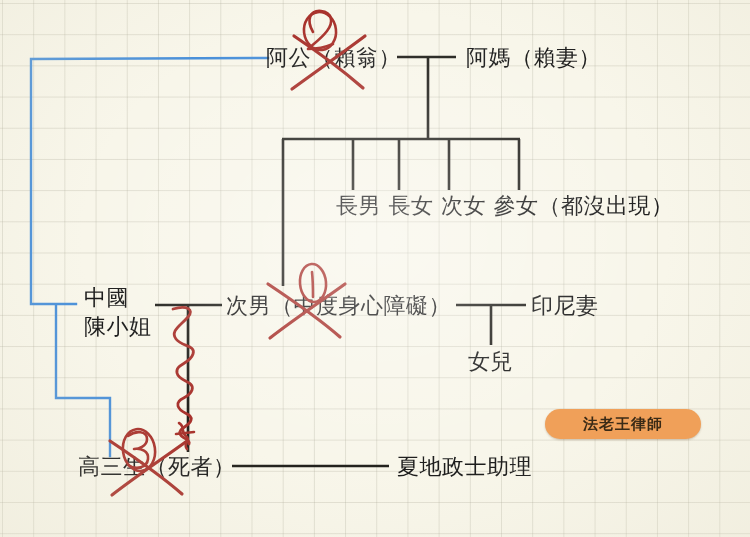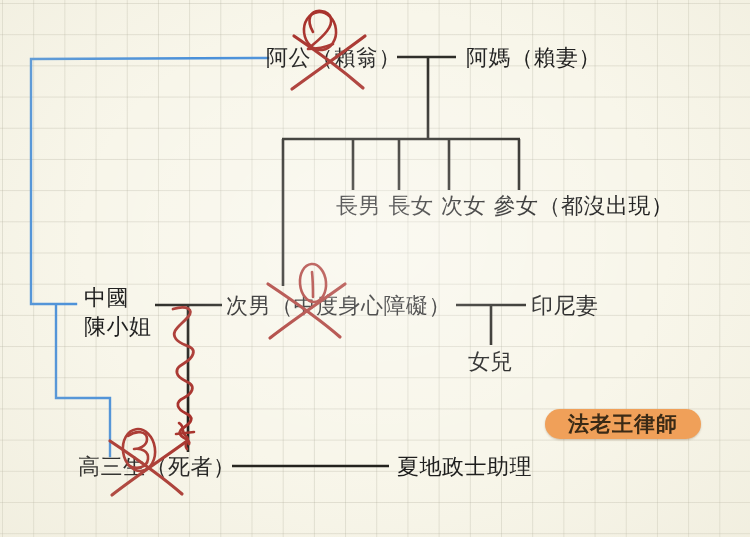--- a/index.html
+++ b/index.html
@@ -61,21 +61,21 @@
     height: 30px;
     background: #f0a059;
     border-radius: 16px;
     box-shadow: 0 1px 2px rgba(120,80,40,0.30);
     display: flex;
     align-items: center;
     justify-content: center;
   }
   #watermark span {
     color: #3a2a16;
-    font-size: 21px;
+    font-size: 15px;
     font-weight: bold;
     letter-spacing: 1px;
     font-family: "DejaVu Sans", "Liberation Sans", sans-serif;
   }
 </style>
 </head>
 <body>
 
 <div id="canvas">
 

